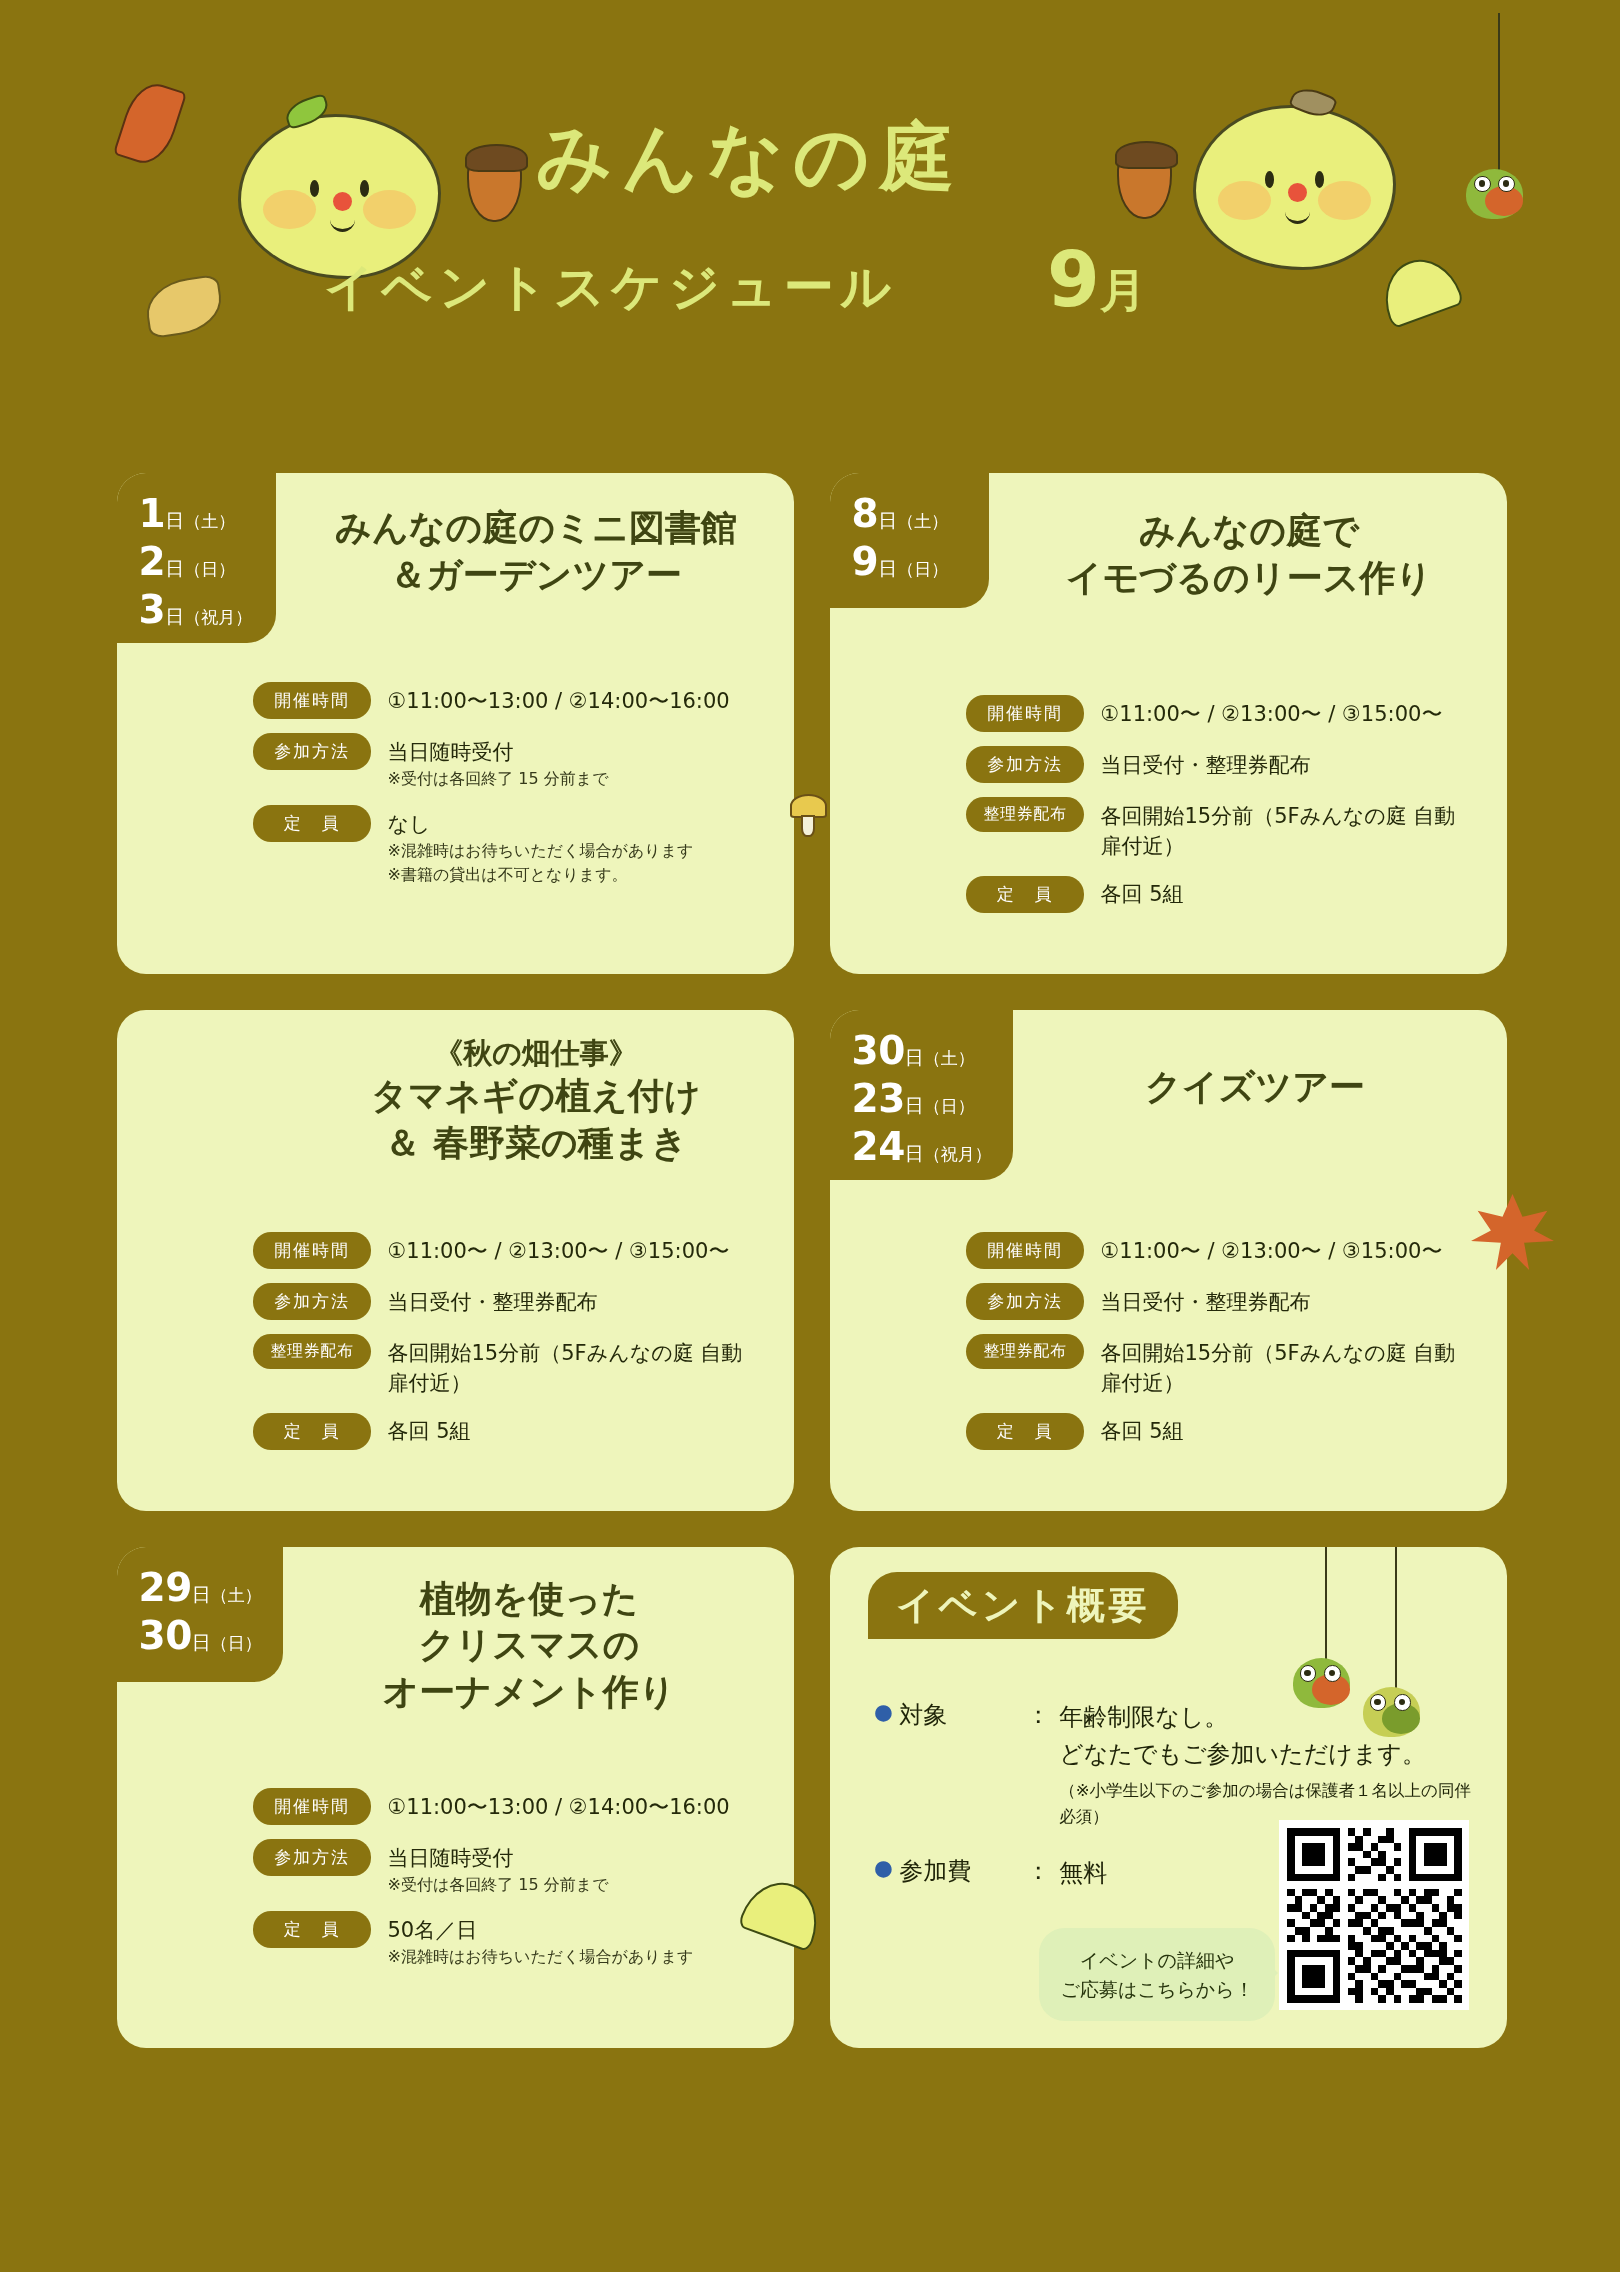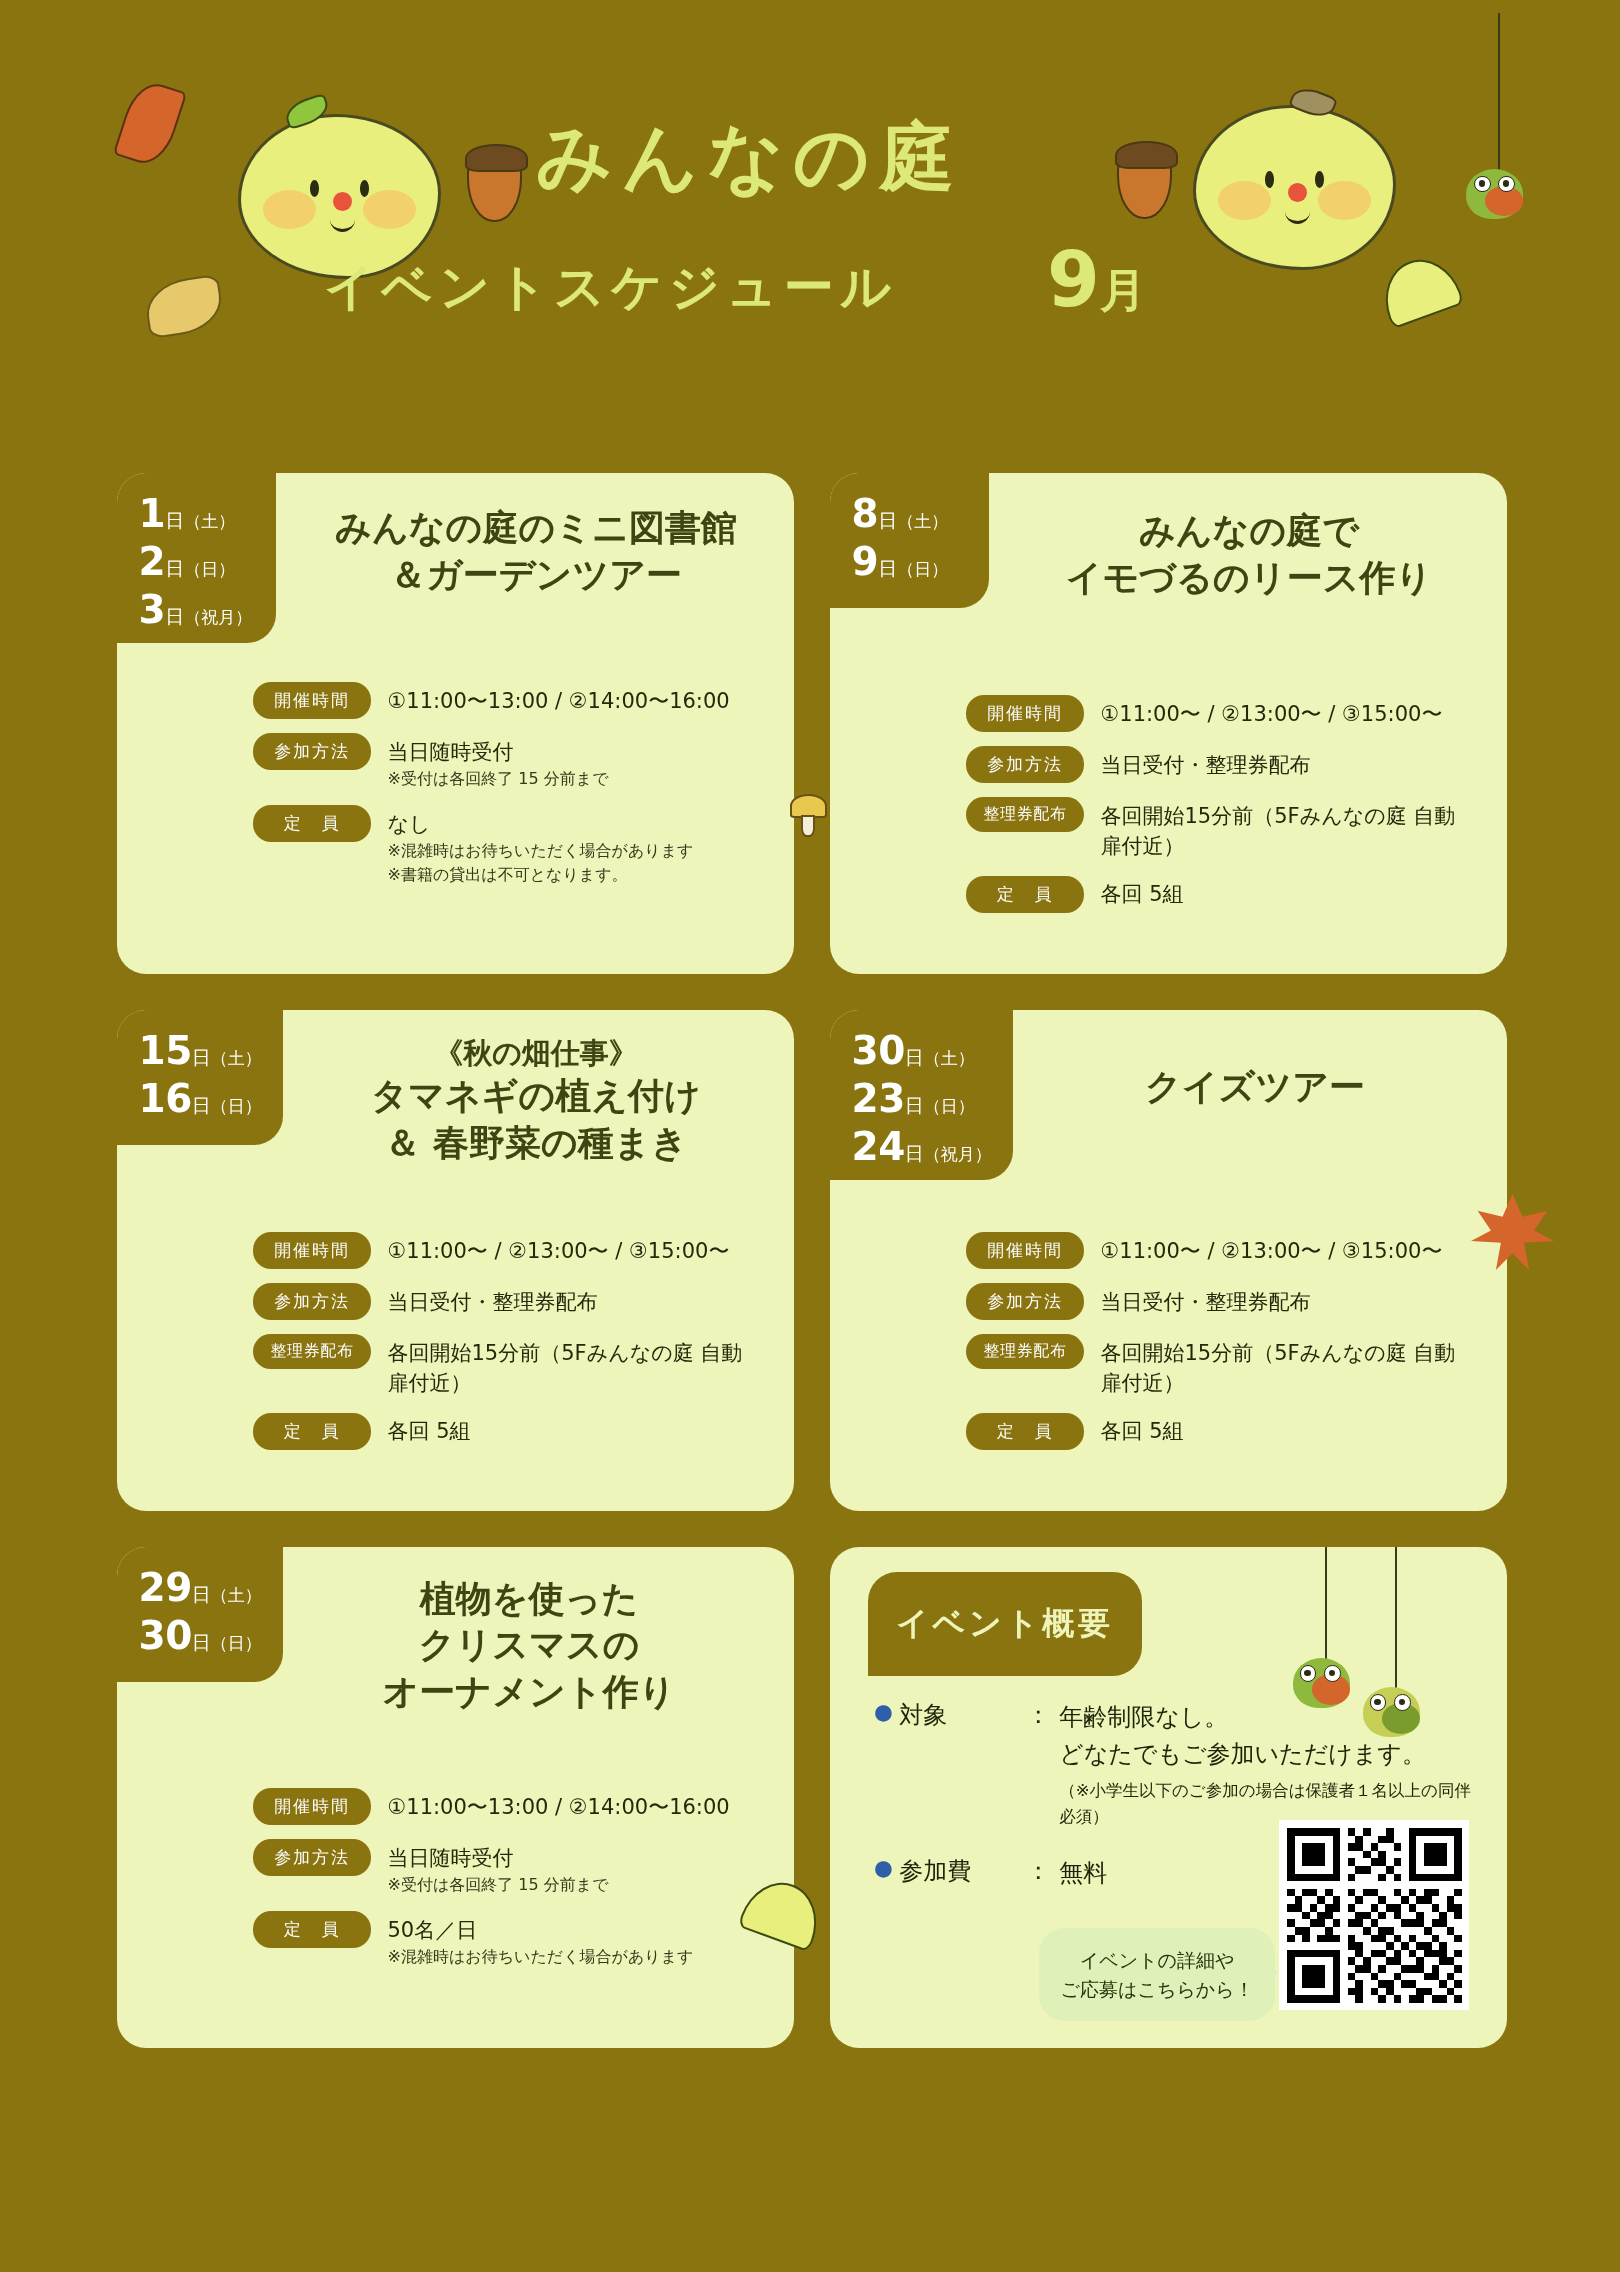--- a/index.html
+++ b/index.html
@@ -141,22 +141,22 @@
     margin-right: 16.5px;
   }
   .chip.small { letter-spacing: 0.6px; font-size: 16px; }
   .dval { color:#24290a; font-size: 21px; line-height:1.45; padding-top:3.8px; }
   .dval .note { display:block; font-size: 16px; color:#35391a; line-height:1.5; }
 
   
   .ov-title {
     position:absolute; left: 38px; top: 25.4px;
     background:#8a7410; color:#eef5bb; font-weight:bold;
-    font-size: 32px; letter-spacing: 3.8px;
-    border-radius: 29px 29px 29px 0; padding: 30px 28px;
+    font-size: 38px; letter-spacing: 3.8px;
+    border-radius: 29px 29px 29px 0; padding: 8px 28px;
   }
   .ov-list { position:absolute; left: 44px; top: 152px; right: 25.4px; }
   .ov-item { display:flex; margin-bottom: 16.5px; }
   .ov-dot { color:#2f5fa8; font-size: 21.6px; margin-right: 6.3px; line-height:1.2; }
   .ov-label { color:#1f2408; font-size: 24px; width: 127px; flex:0 0 auto; }
   .ov-colon { color:#1f2408; font-size: 24px; margin-right: 9px; }
   .ov-text { color:#1f2408; font-size: 24px; line-height:1.55; }
   .ov-text .sub { display:block; font-size: 16.5px; margin-top: 5.1px; }
 
   .bubble {
@@ -312,28 +312,20 @@
           <div class="chip">定　員</div>
           <div class="dval"><span>各回 5組</span></div>
         </div>
       </div>
     </div>
   </div>
 
   <div class="row">
 
     <div class="card">
-      <div class="daytab">
-        <div class="dayline">
-          <span class="num">15</span><span class="suf">日</span><span class="dow">（土）</span>
-        </div>
-        <div class="dayline">
-          <span class="num">16</span><span class="suf">日</span><span class="dow">（日）</span>
-        </div>
-      </div>
       <div class="card-title" style="left: 184px; top: 25.4px; width: 470px;">
         <span class="t2">《秋の畑仕事》</span>
         <span class="t1" style="white-space:pre-line;">タマネギの植え付け
 ＆ 春野菜の種まき</span>
       </div>
       <div class="rows" style="top: 222px;">
         <div class="drow">
           <div class="chip">開催時間</div>
           <div class="dval"><span>①11:00〜 / ②13:00〜 / ③15:00〜</span></div>
         </div>

